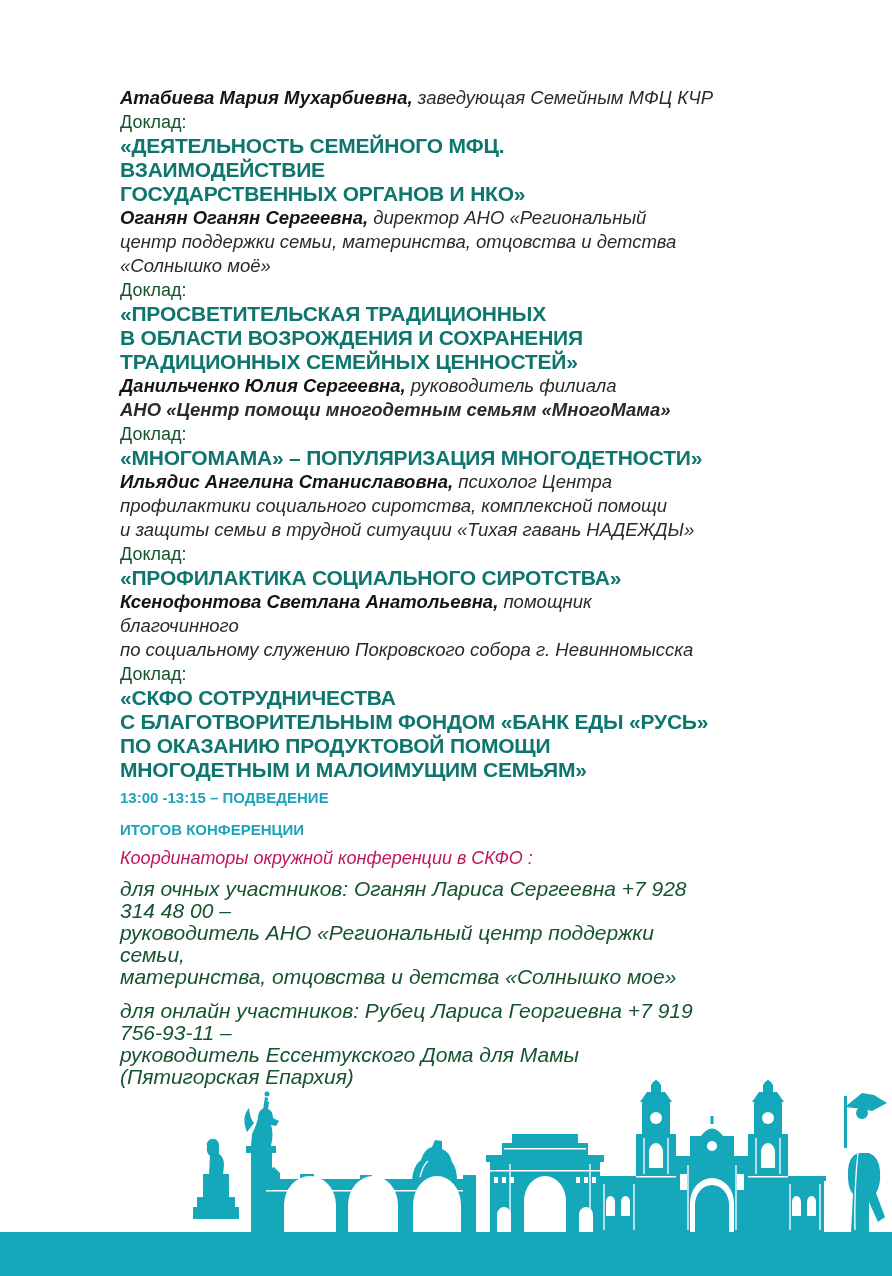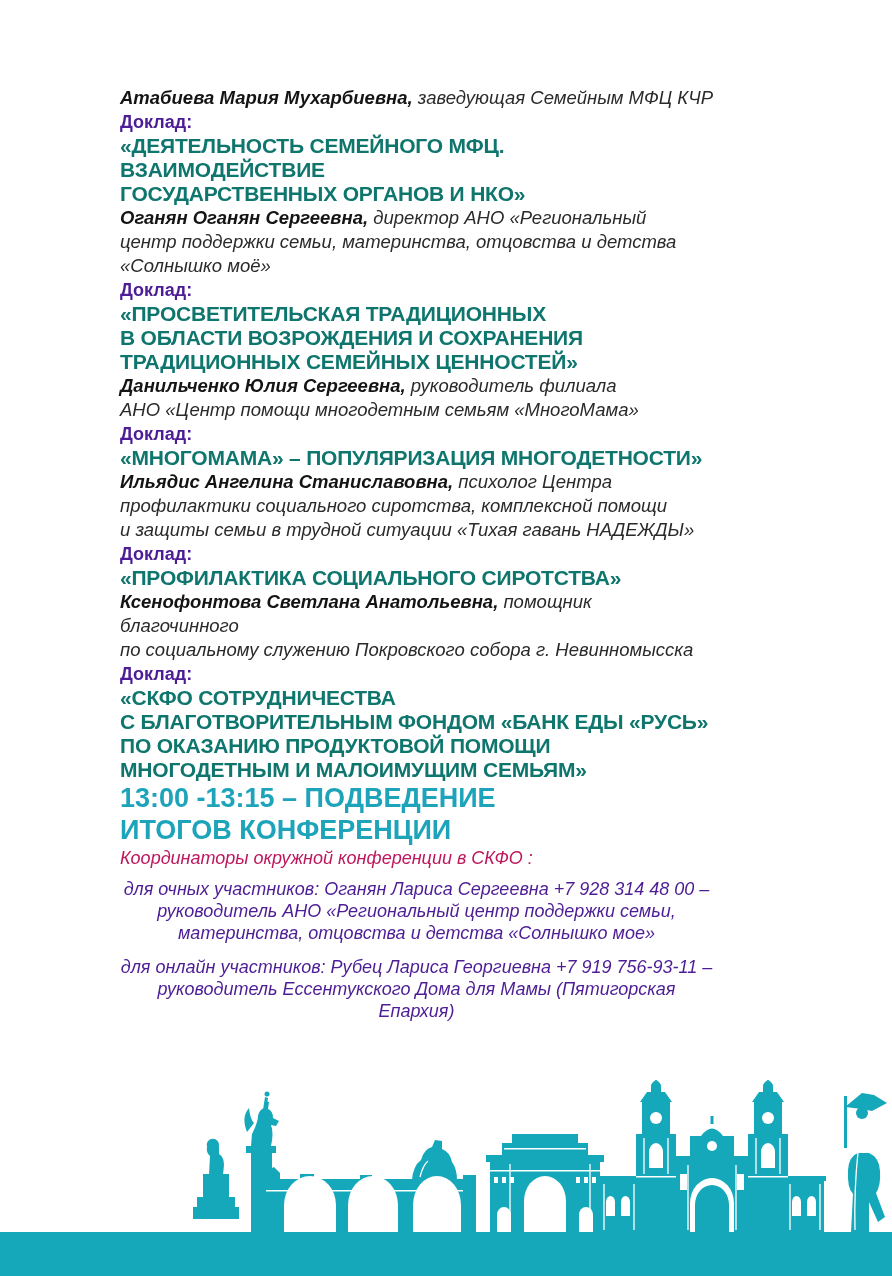--- a/index.html
+++ b/index.html
@@ -28,54 +28,53 @@
     line-height:24px;
     color:#2a2a2a;
   }
   .session:first-child .speaker{margin-top:0;}
   .speaker .nm{
     font-weight:bold;
     color:#141414;
   }
   .report-label{
     margin-top:8px;
-    font-weight:bold;
+    font-weight:normal;
     font-size:18px;
     line-height:24px;
-    color:#4c1d95;
+    color:#14532d;
   }
   .title-line{
     font-weight:bold;
     font-size:21px;
     line-height:24px;
     letter-spacing:-0.2px;
     color:#0f766e;
   }
   .closing{
     margin-top:6px;
     font-weight:bold;
-    font-size:27px;
+    font-size:15px;
     line-height:32px;
     color:#1da4ba;
   }
   .coord-heading{
     margin-top:26px;
     margin-left:50px;
     font-style:italic;
     font-size:18px;
     line-height:24px;
     color:#be185d;
   }
   .coord-para{
     margin-left:50px;
     font-style:italic;
-    font-size:18px;
+    font-size:21px;
     line-height:22px;
-    color:#4c1d95;
-    text-align:center;
+    color:#14532d;
   }
   .coord-para.p1{margin-top:8px;}
   .coord-para.p2{margin-top:12px;}
   .skyline{
     position:absolute;
     left:0;top:1080px;
     width:892px;height:196px;
     display:block;
   }
 </style>
@@ -106,21 +105,21 @@
       <div class="title-line">«ПРОСВЕТИТЕЛЬСКАЯ ТРАДИЦИОННЫХ</div>
       <div class="title-line">В ОБЛАСТИ ВОЗРОЖДЕНИЯ И СОХРАНЕНИЯ</div>
       <div class="title-line">ТРАДИЦИОННЫХ СЕМЕЙНЫХ ЦЕННОСТЕЙ»</div>
     </div>
 
     <div class="session">
       <div class="speaker">
         <span class="nm">Данильченко Юлия Сергеевна,</span>
         <span>руководитель филиала</span>
       </div>
-      <div class="speaker" style="margin-top:0;">АНО «Центр помощи многодетным семьям «МногоМама»</div>
+      <div class="speaker" style="margin-top:0;font-weight:bold;">АНО «Центр помощи многодетным семьям «МногоМама»</div>
       <div class="report-label">Доклад:</div>
       <div class="title-line">«МНОГОМАМА» – ПОПУЛЯРИЗАЦИЯ МНОГОДЕТНОСТИ»</div>
     </div>
 
     <div class="session">
       <div class="speaker">
         <span class="nm">Ильядис Ангелина Станиславовна,</span>
         <span>психолог Центра</span>
       </div>
       <div class="speaker" style="margin-top:0;">профилактики социального сиротства, комплексной помощи</div>

